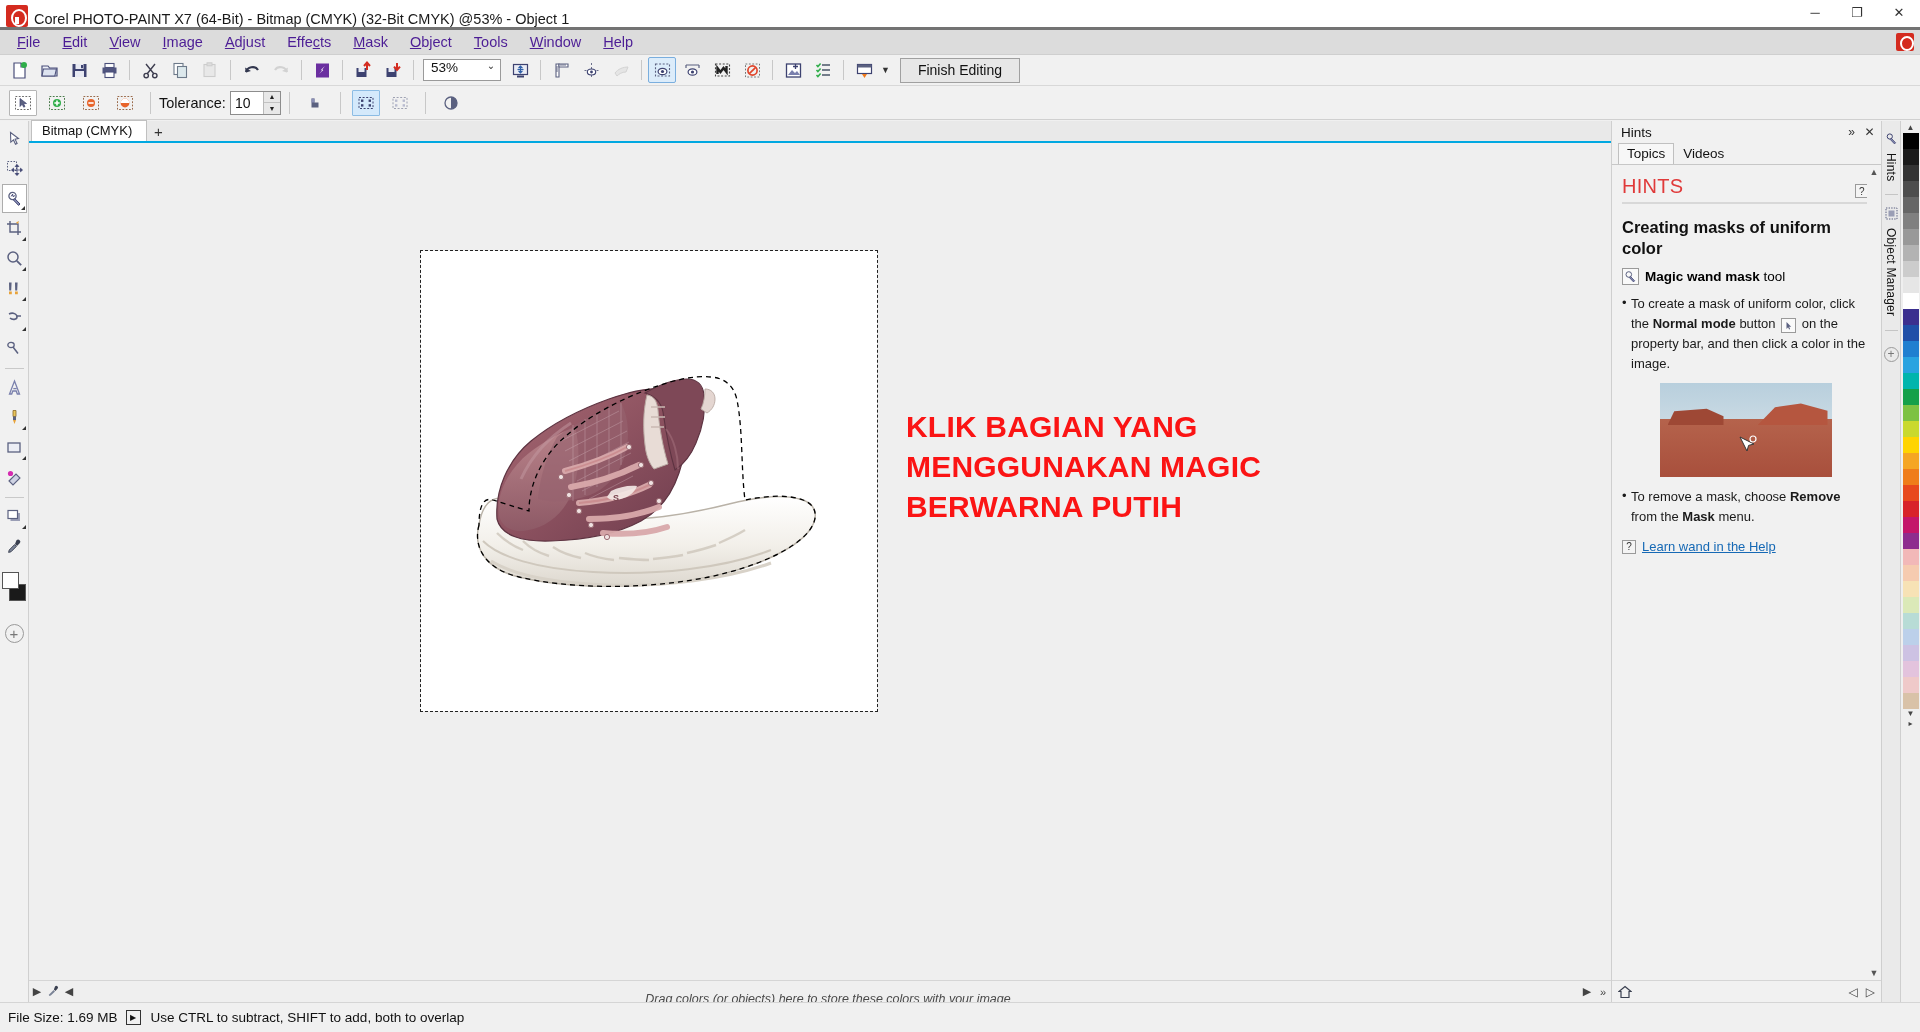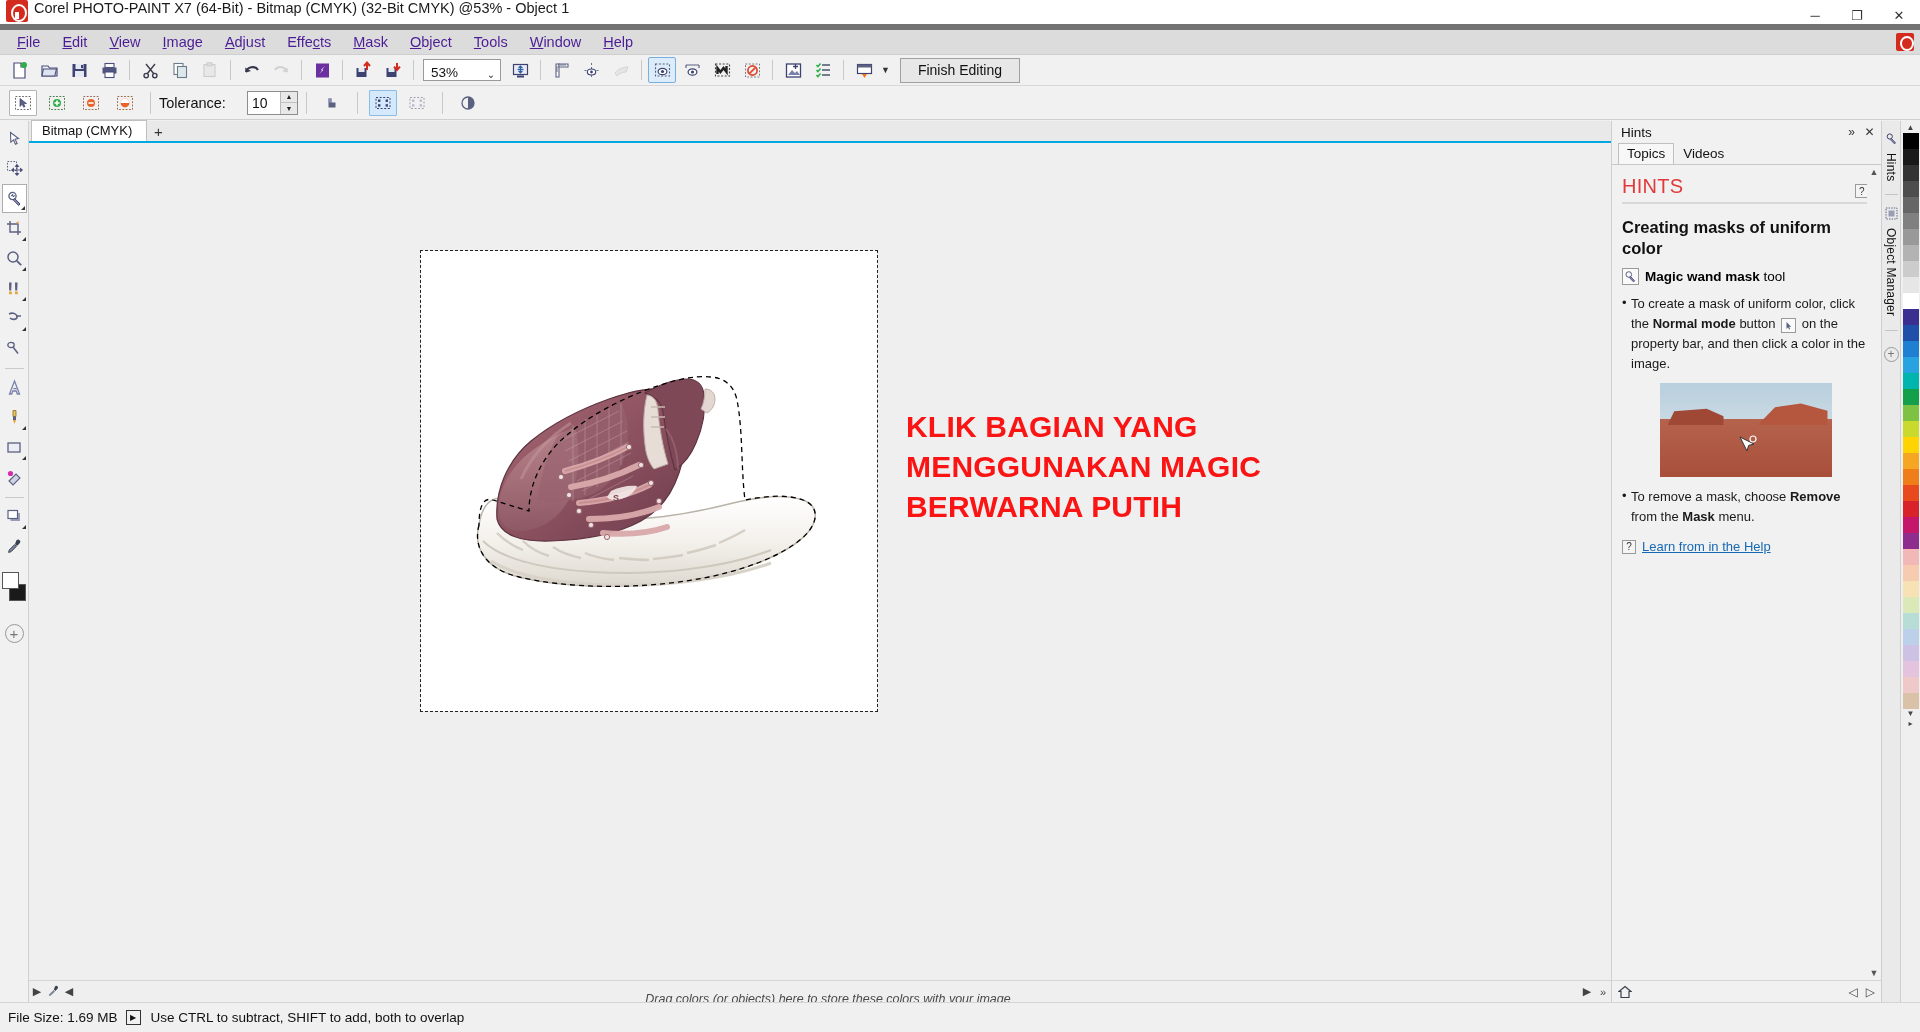--- a/index.html
+++ b/index.html
@@ -5,22 +5,22 @@
   * { box-sizing: border-box; margin: 0; padding: 0; }
   html, body {
     width: 1920px; height: 1032px;
     font-family: "Liberation Sans", sans-serif;
     background: #f0f0f0; overflow: hidden;
   }
   body { position: relative; }
 
   
   .titlebar {
-    height: 30px; background: #ffffff; display: flex; align-items: flex-start;
-    border-bottom: 6px solid #737373;
+    height: 30px; background: #ffffff; display: flex; align-items: flex-end;
+    border-bottom: 3px solid #737373;
   }
   .app-logo {
     width: 22px; height: 22px; margin: 0 6px 0 6px; background: #d42b1f;
     border-radius: 2px; position: relative; flex: none;
   }
   .app-logo::after {
     content: ""; position: absolute; left: 5px; top: 4px;
     width: 12px; height: 14px; border: 2.5px solid #fff; border-radius: 50%;
   }
   .app-logo::before {
@@ -60,21 +60,21 @@
   }
   .tb-btn {
     width: 28px; height: 26px; display: flex; align-items: center;
     justify-content: center; margin: 0 1px; border: 1px solid transparent;
     border-radius: 2px; position: relative;
   }
   .tb-btn.active { background: #dcecfa; border: 1px solid #7aaede; }
   .tb-btn.dis { opacity: .35; }
   .tb-sep { width: 1px; height: 20px; background: #c8c8c8; margin: 0 5px; }
   .zoom-combo {
-    display: flex; align-items: flex-end; border: 1px solid #9a9a9a;
+    display: flex; align-items: flex-start; border: 1px solid #9a9a9a;
     background: #fff; height: 22px; width: 78px; margin: 0 4px;
     font-size: 13.5px; padding-left: 7px; color: #111;
   }
   .zoom-combo .caret {
     margin-left: auto; width: 18px; text-align: center; font-size: 10px;
     color: #333;
   }
   .finish-btn {
     height: 25px; padding: 0 17px; background: #e7e7e7;
     border: 1px solid #a0a0a0; font-size: 14px; color: #111;
@@ -88,21 +88,21 @@
     padding: 0 6px; border-bottom: 1px solid #d0d0d0;
   }
   .pb-btn {
     width: 28px; height: 26px; display: flex; align-items: center;
     justify-content: center; margin: 0 3px; border: 1px solid transparent;
     border-radius: 1px;
   }
   .pb-btn.sel { background: #fff; border: 1px solid #b5b5b5; }
   .pb-btn.hl { background: #d4e9fb; border: 1px solid #8cbce4; }
   .pb-sep { width: 1px; height: 22px; background: #c8c8c8; margin: 0 8px; }
-  .tol-label { font-size: 14.5px; color: #111; margin-right: 21px; }
+  .tol-label { font-size: 14.5px; color: #111; margin-right: 4px; }
   .spin {
     display: flex; border: 1px solid #8d8d8d; background: #fff; height: 24px;
   }
   .spin input {
     width: 32px; border: none; outline: none; font-size: 14px;
     padding-left: 4px; font-family: "Liberation Sans", sans-serif;
     color: #111;
   }
   .spin .arrows {
     width: 17px; display: flex; flex-direction: column;
@@ -866,21 +866,21 @@
           </svg>
       </div>
 
 
       <div class="hint-p bullet">
         <span>To remove a mask, choose </span><b>Remove</b><span> from the </span><b>Mask</b><span> menu.</span>
       </div>
 
       <div class="learn-row">
         <span class="hq-box">?</span>
-        <a href="#">Learn from in the Help</a>
+        <a href="#">Learn wand in the Help</a>
       </div>
 
       <div class="hints-scroll">
         <span class="hs-arrow">▲</span>
         <span class="hs-arrow">▼</span>
       </div>
     </div>
 
     <div class="docker-foot">
       <span>

